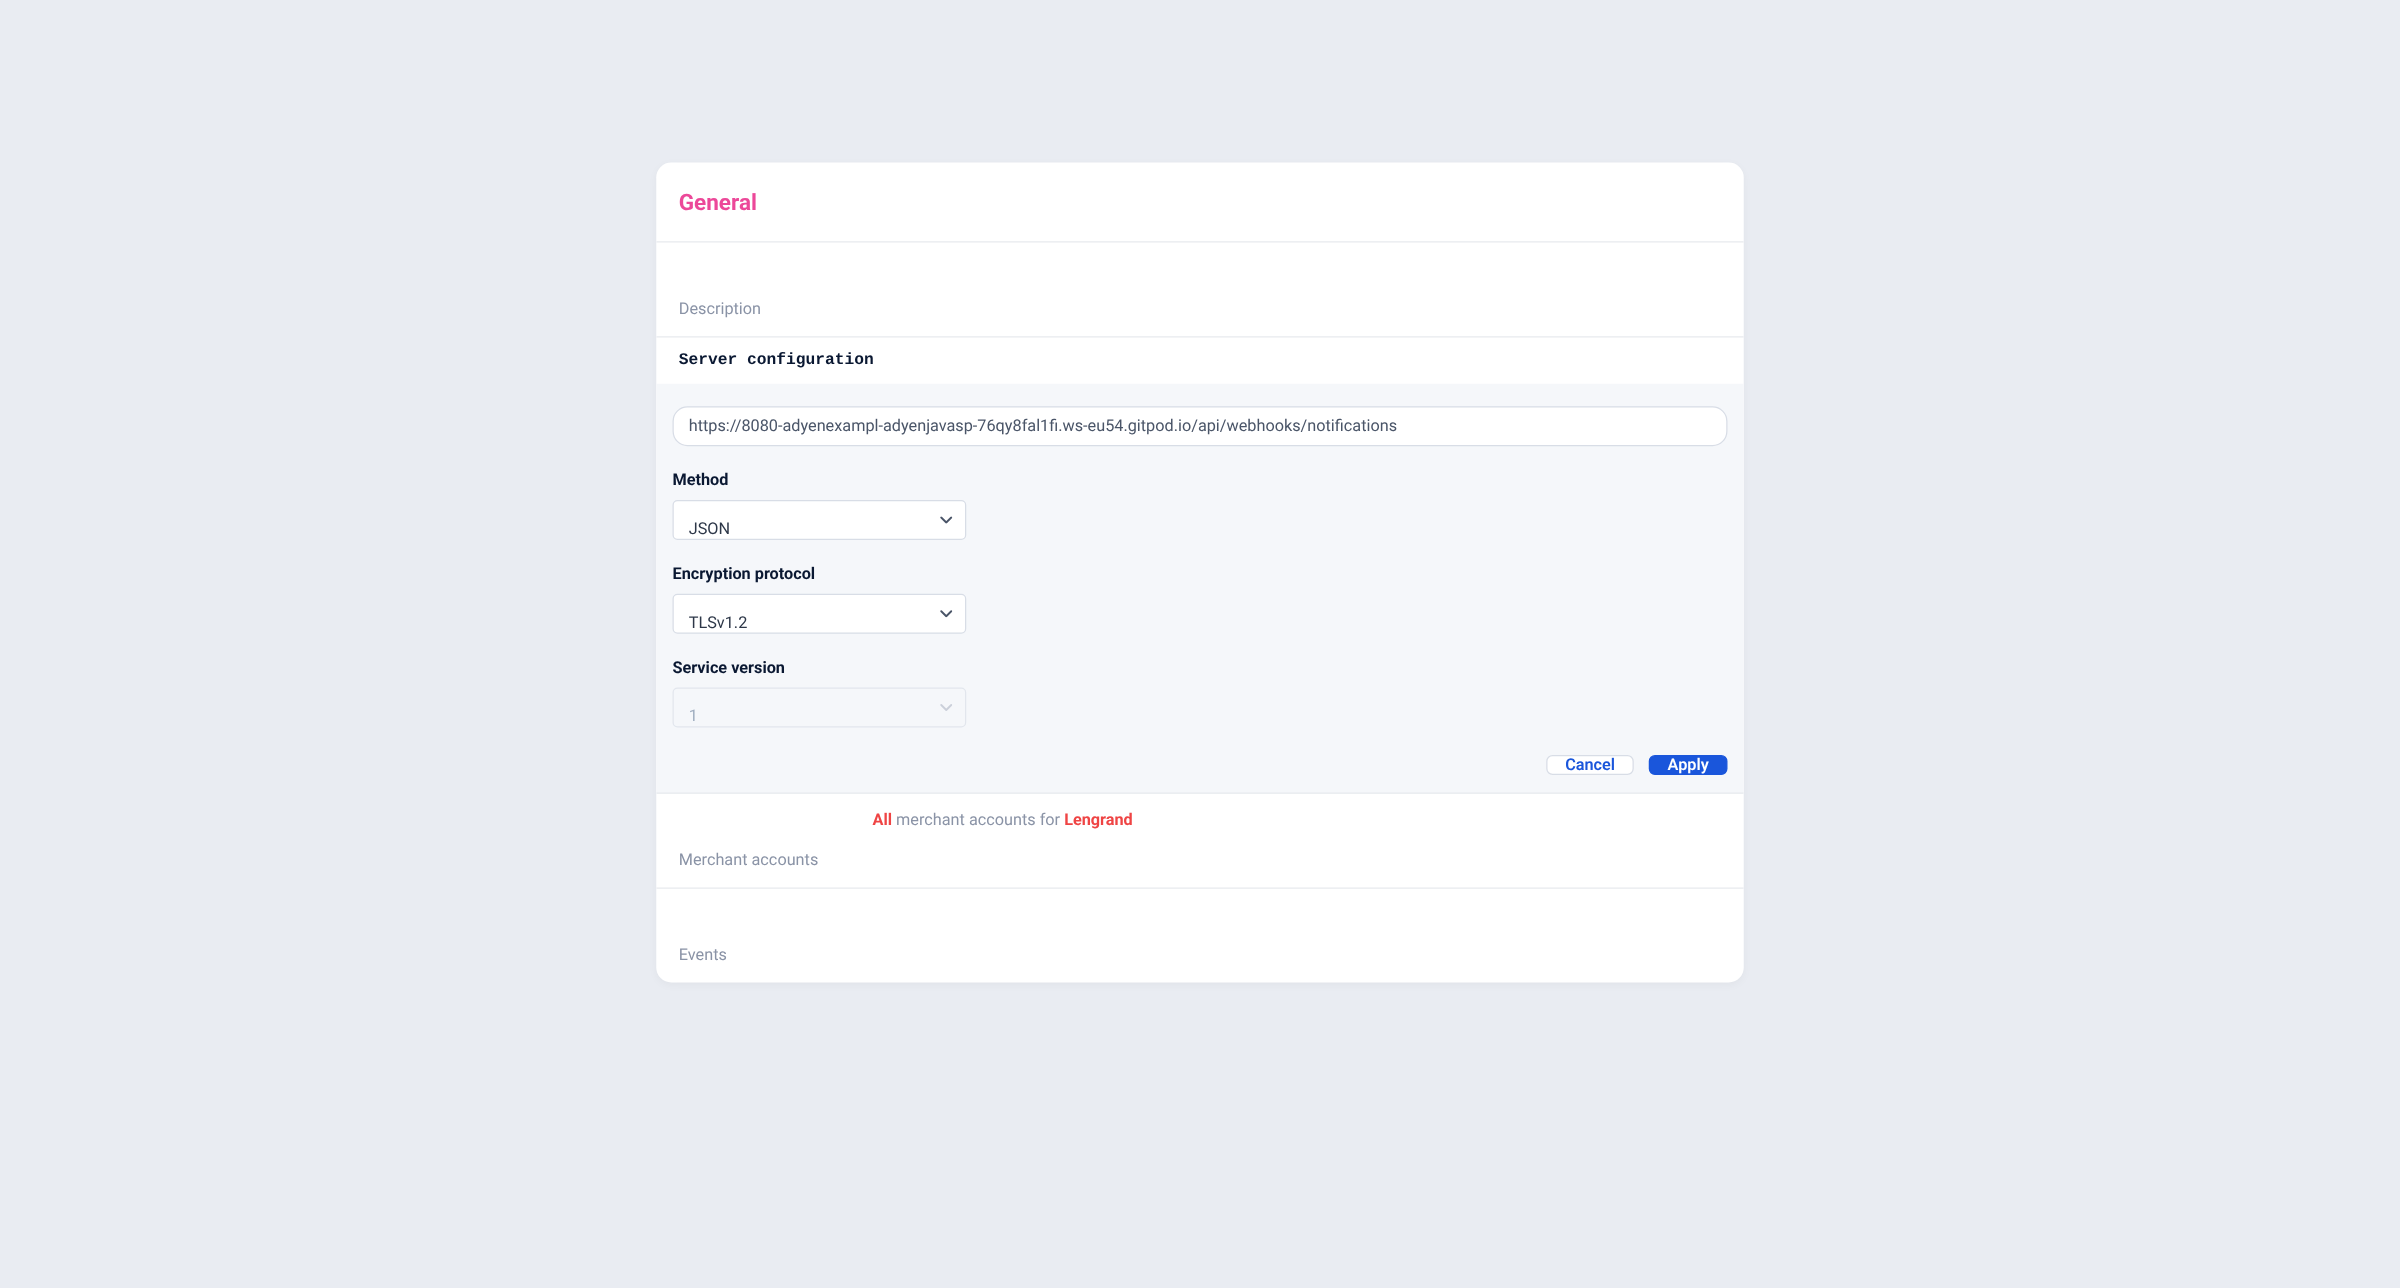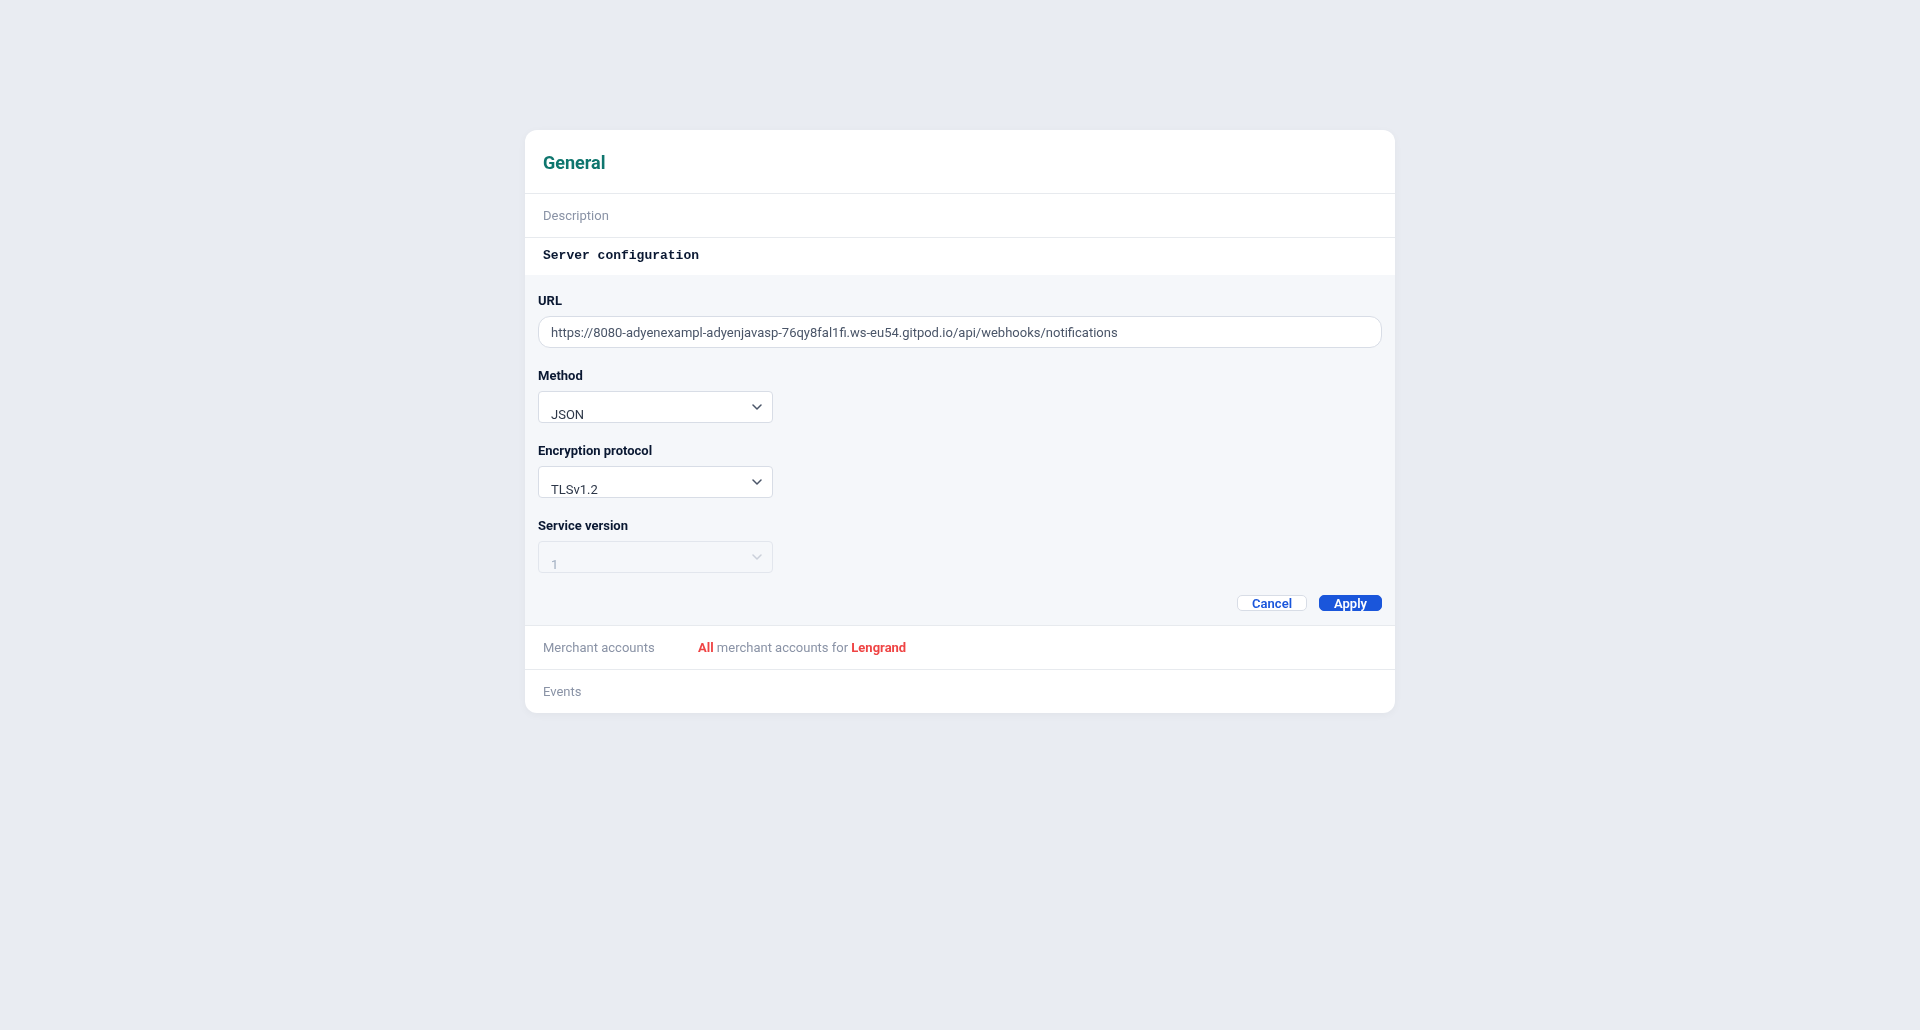--- a/index.html
+++ b/index.html
@@ -23,38 +23,39 @@
       background-color: #ffffff;
       width: 870px;
       border-radius: 12px;
       box-shadow: 0 2px 8px rgba(0,0,0,0.04);
       overflow: hidden;
     }
     
     .card-title {
       font-size: 18px;
       font-weight: 700;
-      color: #0f766e;
+      color: #ec4899;
       padding: 22px 18px 20px 18px;
     }
     
     .divider {
       border-top: 1px solid #e7eaee;
     }
     
     .row {
       display: flex;
       padding: 14px 18px;
       font-size: 13px;
     }
     
     .row-label {
       width: 155px;
       color: #8a93a6;
       flex-shrink: 0;
+      margin-top: 32px;
     }
     
     .row-value {
       color: #8a93a6;
       flex: 1;
     }
     
     .section-header {
       font-size: 13px;
       font-weight: 700;
@@ -201,21 +202,20 @@
     <div class="row-label">Description</div>
   </div>
 
   <div class="divider"></div>
 
   <div class="section-header">Server configuration</div>
 
   <div class="config-block">
 
     <div class="field-group">
-      <label class="field-label">URL</label>
       <input type="text" class="text-input" value="https://8080-adyenexampl-adyenjavasp-76qy8fal1fi.ws-eu54.gitpod.io/api/webhooks/notifications" style="">
     </div>
 
     <div class="field-group">
       <label class="field-label">Method</label>
       <div class="select-wrap">
         <button class="select-control">
           <span>JSON</span>
         </button>
         <span class="select-chevron">

